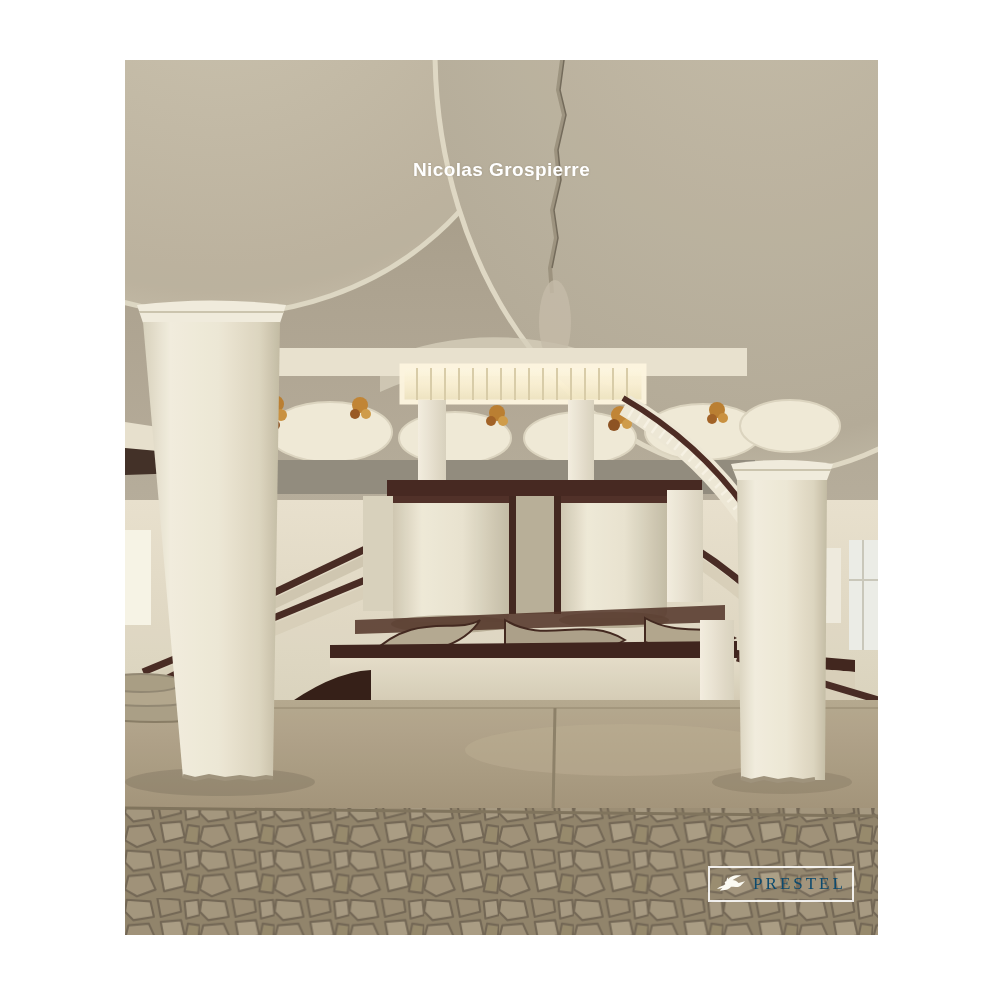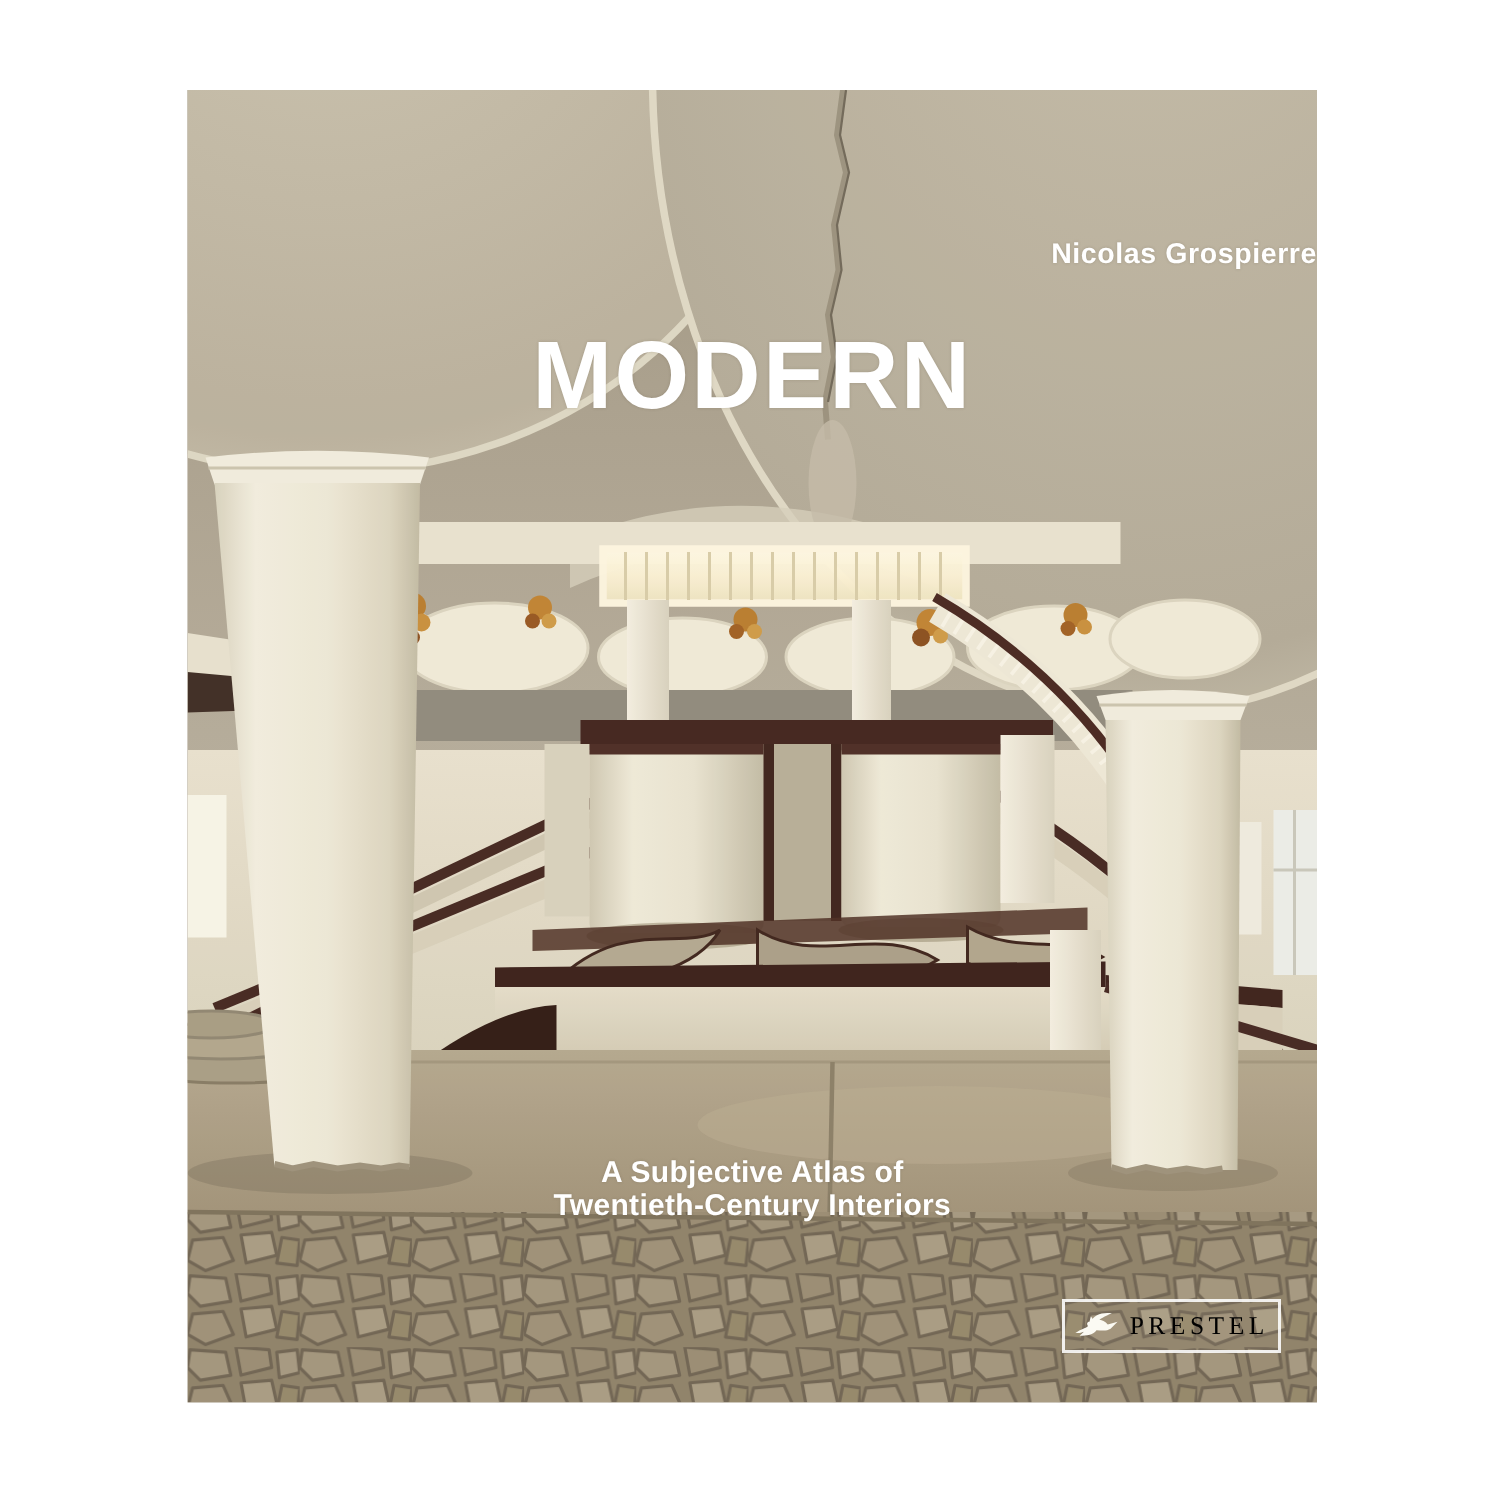--- a/index.html
+++ b/index.html
@@ -2,28 +2,28 @@
 <html><head>
 <meta charset="utf-8">
 <style>
   html,body{margin:0;padding:0;background:#ffffff;}
   .page{position:relative;width:1000px;height:1000px;background:#ffffff;overflow:hidden;
         font-family:"Liberation Sans",sans-serif;}
   .cover{position:absolute;left:125px;top:60px;width:753px;height:875px;overflow:hidden;background:#aba28f;}
   .scene{position:absolute;left:0;top:0;width:753px;height:875px;display:block;}
   .txt{position:absolute;left:0;width:100%;text-align:center;color:#ffffff;
        text-shadow:0 0 2px rgba(90,80,60,.25);}
-  .author{top:99px;font-size:19px;font-weight:bold;letter-spacing:.4px;text-align:right;}
+  .author{top:99px;font-size:19px;font-weight:bold;letter-spacing:.4px;}
   .title{top:157px;font-size:64px;font-weight:800;line-height:66px;letter-spacing:1.5px;}
   .subtitle{top:711px;font-size:20px;font-weight:bold;line-height:22px;letter-spacing:.2px;}
   .publisher{position:absolute;left:583px;top:806px;width:146px;height:36px;box-sizing:border-box;
              border:2px solid rgba(255,255,255,.88);display:flex;align-items:center;justify-content:center;
              gap:7px;background:rgba(255,255,255,0.03);}
   .publisher svg{width:30px;height:20px;flex:0 0 auto;}
-  .publisher span{font-family:"Liberation Serif",serif;font-size:17px;letter-spacing:3px;color:#000000;}
+  .publisher span{font-family:"Liberation Serif",serif;font-size:17px;letter-spacing:3px;color:#0c4a6e;}
 </style>
 </head>
 <body>
 
 <div class="page">
   <div class="cover">
 
     <svg class="scene" viewBox="0 0 753 875" xmlns="http://www.w3.org/2000/svg">
       <defs>
         <linearGradient id="ceilGrad" x1="0" y1="0" x2="0" y2="1">
@@ -262,27 +262,22 @@
         <rect x="0" y="748" width="753" height="127" fill="url(#mosaic)"></rect>
         <path d="M0,748 L753,756" stroke="#7c7059" stroke-width="3" fill="none"></path>
       </g>
 
       <rect x="0" y="0" width="753" height="875" fill="#cfc5ab" opacity="0.05"></rect>
     </svg>
 
     <div class="txt author">Nicolas Grospierre</div>
 
     <div class="txt title">
-      <div>MODERN</div>
     </div>
 
-    <div class="txt subtitle">
-      <div>A Subjective Atlas of</div>
-      <div>Twentieth-Century Interiors</div>
-    </div>
 
     <div class="publisher">
       <svg viewBox="0 0 32 20" xmlns="http://www.w3.org/2000/svg">
         <path fill="#fbfaf3" d="M12 7 C14 2 20 0 27 1 C22 3 18 5 16 8 Z"></path>
         <path fill="#fbfaf3" d="M1 15 C5 12 8 12 10 10 C9 9 9 7 11 7 L12 3 L14 6 C18 5 22 6 24 9 L31 7
                  L26 12 C23 14 19 13 16 13 C14 16 9 17 4 17 L7 14 C5 15 3 15 1 15 Z"></path>
       </svg>
       <span>PRESTEL</span>
     </div>
 

